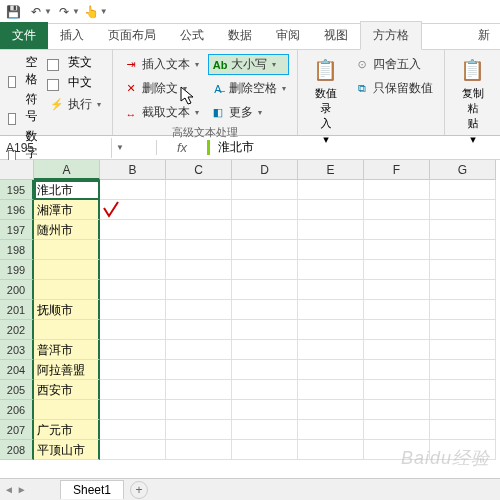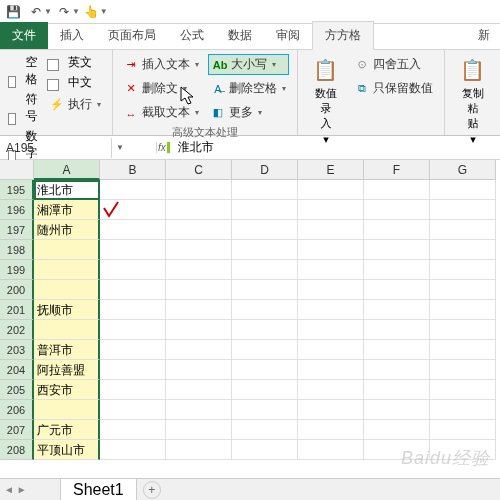--- a/index.html
+++ b/index.html
@@ -32,41 +32,41 @@
 .rbtn .drop { font-size: 8px; color: #666; margin-left: 1px; }
 .rbtn.highlight { background: #d2e8d2; border: 1px solid #0ea5e9; padding: 1px 4px; }
 
 .bigbtn { display: flex; flex-direction: column; align-items: center; justify-content: center; font-size: 11px; padding: 2px 6px; gap: 2px; }
 .bigbtn .bigico { width: 28px; height: 28px; display: flex; align-items: center; justify-content: center; font-size: 20px; }
 
 
 .fbar { height: 24px; display: flex; align-items: center; border-bottom: 1px solid #d4d4d4; }
 .namebox { width: 112px; border-right: 1px solid #d4d4d4; font-size: 12px; padding: 3px 6px; color: #333; }
 .fbar .drop { font-size: 8px; padding: 0 4px; color: #666; }
-.fbar .fx { font-style: italic; font-size: 10px; padding: 0 1px; color: #666; border-left: 1px solid #d4d4d4; border-right: 3px solid #84cc16; }
+.fbar .fx { font-style: italic; font-size: 13px; padding: 0 20px; color: #666; border-left: 1px solid #d4d4d4; border-right: 3px solid #84cc16; }
 .formula { flex: 1; font-size: 12px; padding: 3px 8px; }
 
 
 .grid { position: relative; }
 .colheads { display: flex; height: 20px; }
 .corner { width: 34px; background: #f0f0f0; border-right: 1px solid #ccc; border-bottom: 1px solid #ccc; }
 .ch { width: 66px; background: #f0f0f0; border-right: 1px solid #ccc; border-bottom: 1px solid #ccc; font-size: 12px; text-align: center; line-height: 20px; color: #333; }
 .ch.sel { background: #d6e9d6; border-bottom: 2px solid #217346; }
 
 .row { display: flex; height: 20px; }
 .rh { width: 34px; background: #f0f0f0; border-right: 1px solid #ccc; border-bottom: 1px solid #ccc; font-size: 11px; text-align: center; line-height: 20px; color: #333; }
 .rh.sel { background: #d6e9d6; border-right: 2px solid #217346; }
 .cell { width: 66px; border-right: 1px solid #e0e0e0; border-bottom: 1px solid #e0e0e0; font-size: 12px; padding: 2px 3px; line-height: 16px; white-space: nowrap; }
 .cell.selcol { background: #fef9c3; border-right: 2px solid #217346; }
 .cell.active { outline: 2px solid #217346; outline-offset: -2px; background: #fff; }
 
 
 .sheettabs { position: absolute; bottom: 0; left: 0; right: 0; height: 22px; background: #f0f0f0; border-top: 1px solid #ccc; display: flex; align-items: center; padding-left: 60px; }
 .nav { position: absolute; left: 4px; display: flex; gap: 4px; font-size: 10px; color: #888; }
-.sheet { background: #fff; border: 1px solid #ccc; border-bottom: none; padding: 2px 12px; font-size: 16px; }
+.sheet { background: #fff; border: 1px solid #ccc; border-bottom: none; padding: 2px 12px; font-size: 12px; }
 .addsheet { width: 18px; height: 18px; border: 1px solid #ccc; border-radius: 50%; margin-left: 6px; text-align: center; font-size: 12px; line-height: 16px; color: #666; }
 
 
 .annot { position: absolute; left: 102px; top: 200px; width: 18px; height: 20px; pointer-events: none; }
 .annot svg { stroke: #c00; stroke-width: 2; fill: none; }
 
 
 .cursor { position: absolute; left: 180px; top: 86px; pointer-events: none; z-index: 50; }
 
 
@@ -85,20 +85,21 @@
     <span class="drop">▼</span>
 </div>
 
 <div class="tabs">
   <div class="tab file">文件</div>
   <div class="tab">插入</div>
   <div class="tab">页面布局</div>
   <div class="tab">公式</div>
   <div class="tab">数据</div>
   <div class="tab">审阅</div>
+  <div class="tab">视图</div>
   <div class="tab active">方方格</div>
   <div class="title-right">新</div>
 </div>
 
 <div class="ribbon">
   <div class="group">
     <div class="group-body">
       <div class="col">
         <label class="chk">
             <span class="box"></span>

